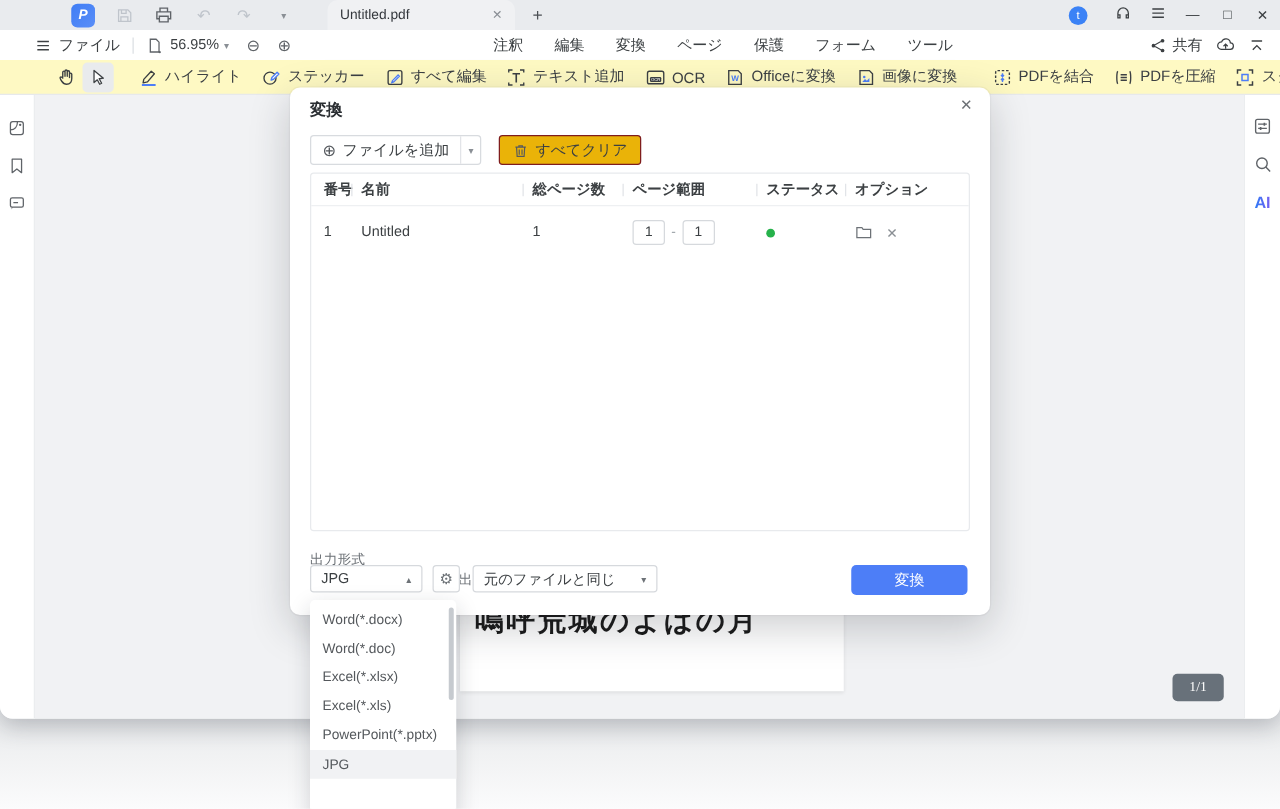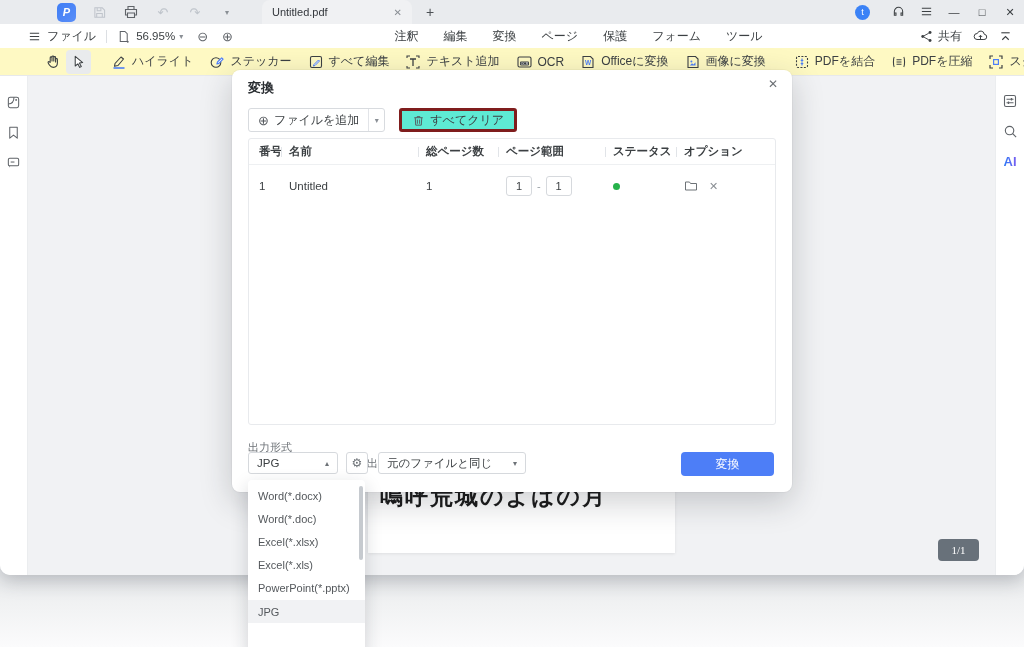--- a/index.html
+++ b/index.html
@@ -85,21 +85,21 @@
     box-shadow:0 10px 32px rgba(30,35,45,.22), 0 0 0 1px rgba(0,0,0,.03); }
   .dlg-title { position:absolute; left:16px; top:9px; font-size:13px; font-weight:bold; color:#2b2f33; }
   .dlg-close { position:absolute; right:14px; top:7px; font-size:12px; color:#6c7075; }
   .dlg-btns { position:absolute; left:16px; top:38px; display:flex; align-items:center; gap:14px; }
   .split-btn { display:flex; align-items:stretch; height:24px; border:1px solid #d8dbdf;
     border-radius:3px; background:#fff; }
   .split-main { display:flex; align-items:center; gap:5px; padding:0 9px; font-size:12px; color:#3c4043; }
   .split-caret { width:16px; border-left:1px solid #e2e4e8; display:flex; align-items:center;
     justify-content:center; }
   .flat-btn { display:flex; align-items:center; gap:5px; height:24px; padding:0 10px;
-    border:3px solid #7f1d1d; border-radius:3px; font-size:12px; color:#3c4043; background:#5eead4; }
+    border:1px solid #7f1d1d; border-radius:3px; font-size:12px; color:#3c4043; background:#eab308; }
   .plus-glyph { font-size:13px; color:#55595e; line-height:1; }
 
   .dtable { position:absolute; left:16px; top:68px; width:528px; height:287px;
     border:1px solid #e8eaed; border-radius:3px; background:#fff; }
   .trow { display:grid; grid-template-columns:30px 137px 80px 107px 71px 1fr;
     align-items:center; padding:0 10px; }
   .thead { height:26px; border-bottom:1px solid #eef0f2; }
   .th { font-size:11.5px; font-weight:600; color:#3c4043; position:relative; }
   .th + .th::before { content:''; position:absolute; left:-8px; top:3px; width:1px; height:10px;
     background:#e1e4e8; }

